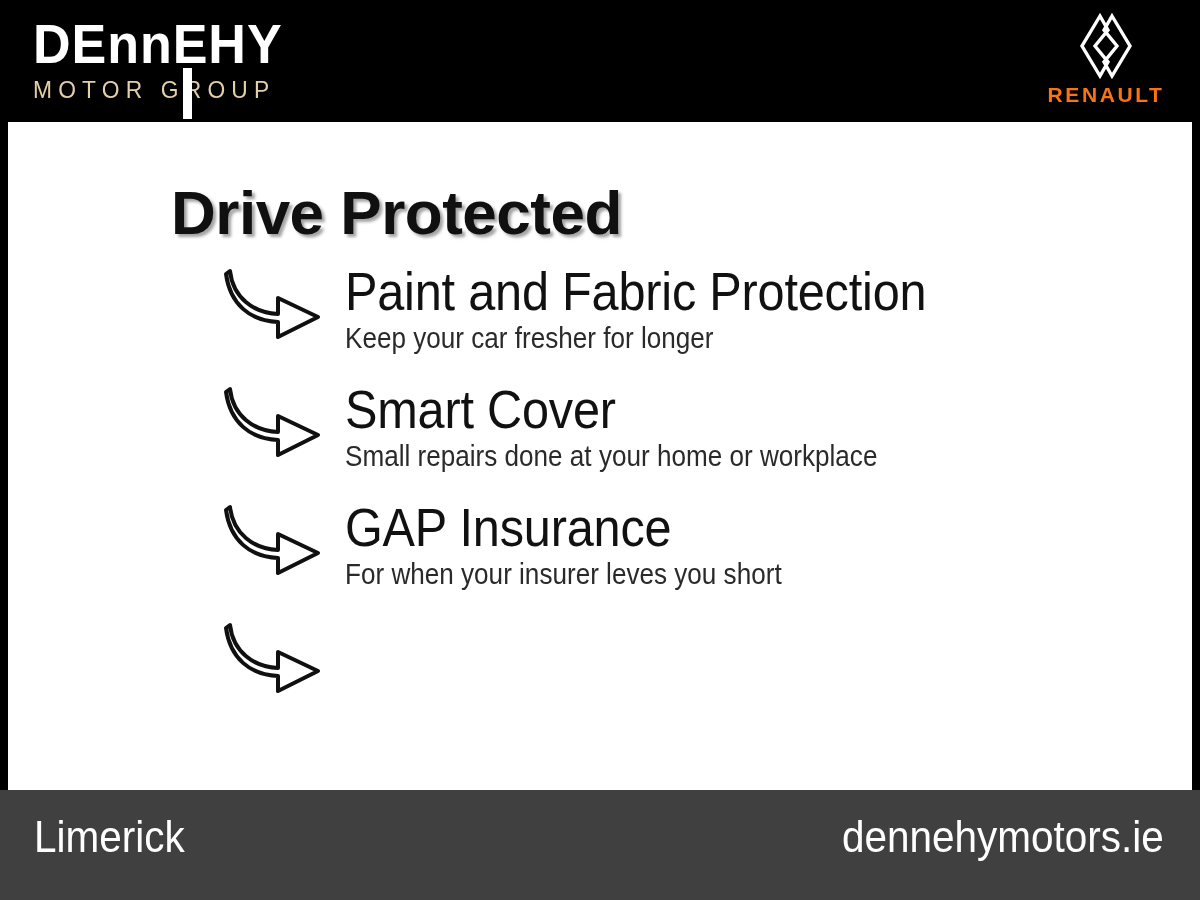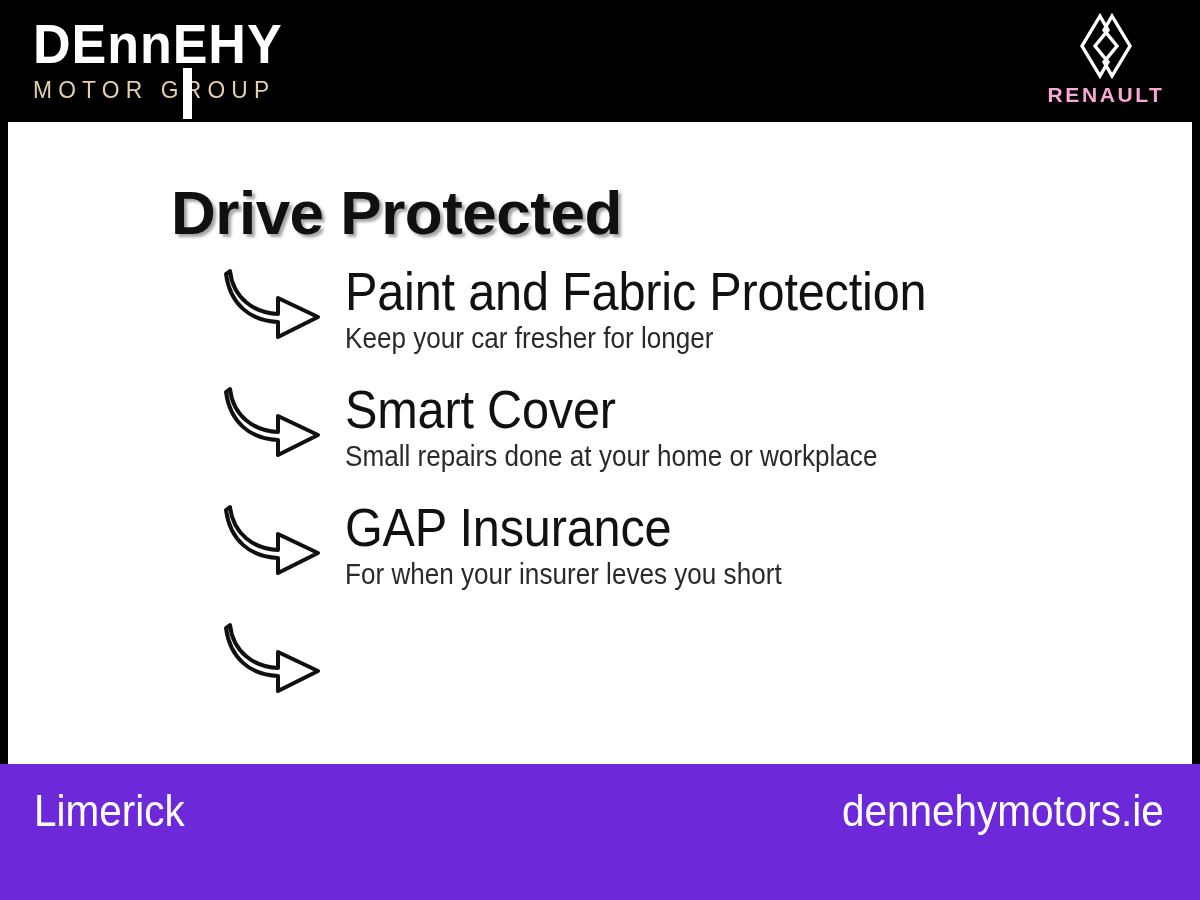--- a/index.html
+++ b/index.html
@@ -87,21 +87,21 @@
     height: 68px;
     display: block;
   }
   .renault-word {
     margin-top: 4px;
     font-family: "Liberation Sans", sans-serif;
     font-weight: 700;
     font-size: 21px;
     line-height: 22px;
     letter-spacing: 2.6px;
-    color: #f9a8d4;
+    color: #f97316;
     white-space: nowrap;
   }
 
   
   .content-panel {
     position: absolute;
     left: 8px;
     top: 122px;
     width: 1184px;
     height: 668px;
@@ -169,22 +169,22 @@
     transform-origin: left center;
     white-space: nowrap;
   }
 
   
   .footer-bar {
     position: absolute;
     left: 0;
     bottom: 0;
     width: 1200px;
-    height: 136px;
-    background: #6d28d9;
+    height: 110px;
+    background: #404040;
   }
   .footer-location {
     position: absolute;
     left: 34px;
     top: 22px;
     font-family: "Liberation Sans", sans-serif;
     font-weight: 300;
     font-size: 44px;
     line-height: 50px;
     color: #ffffff;

